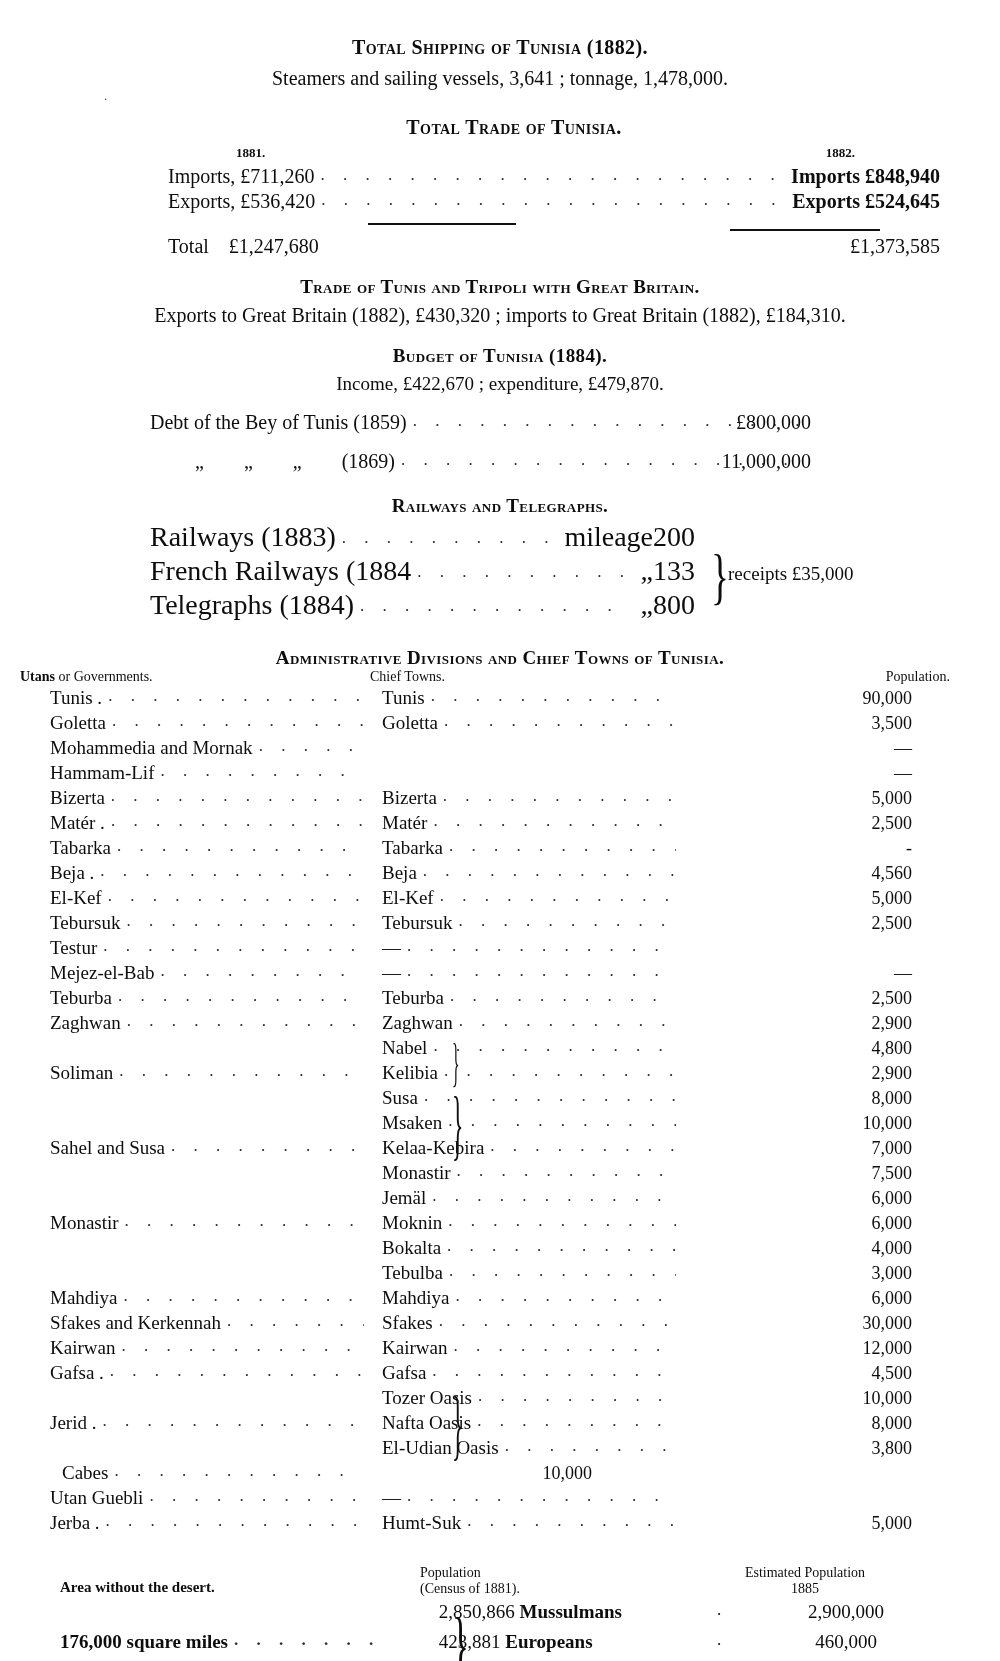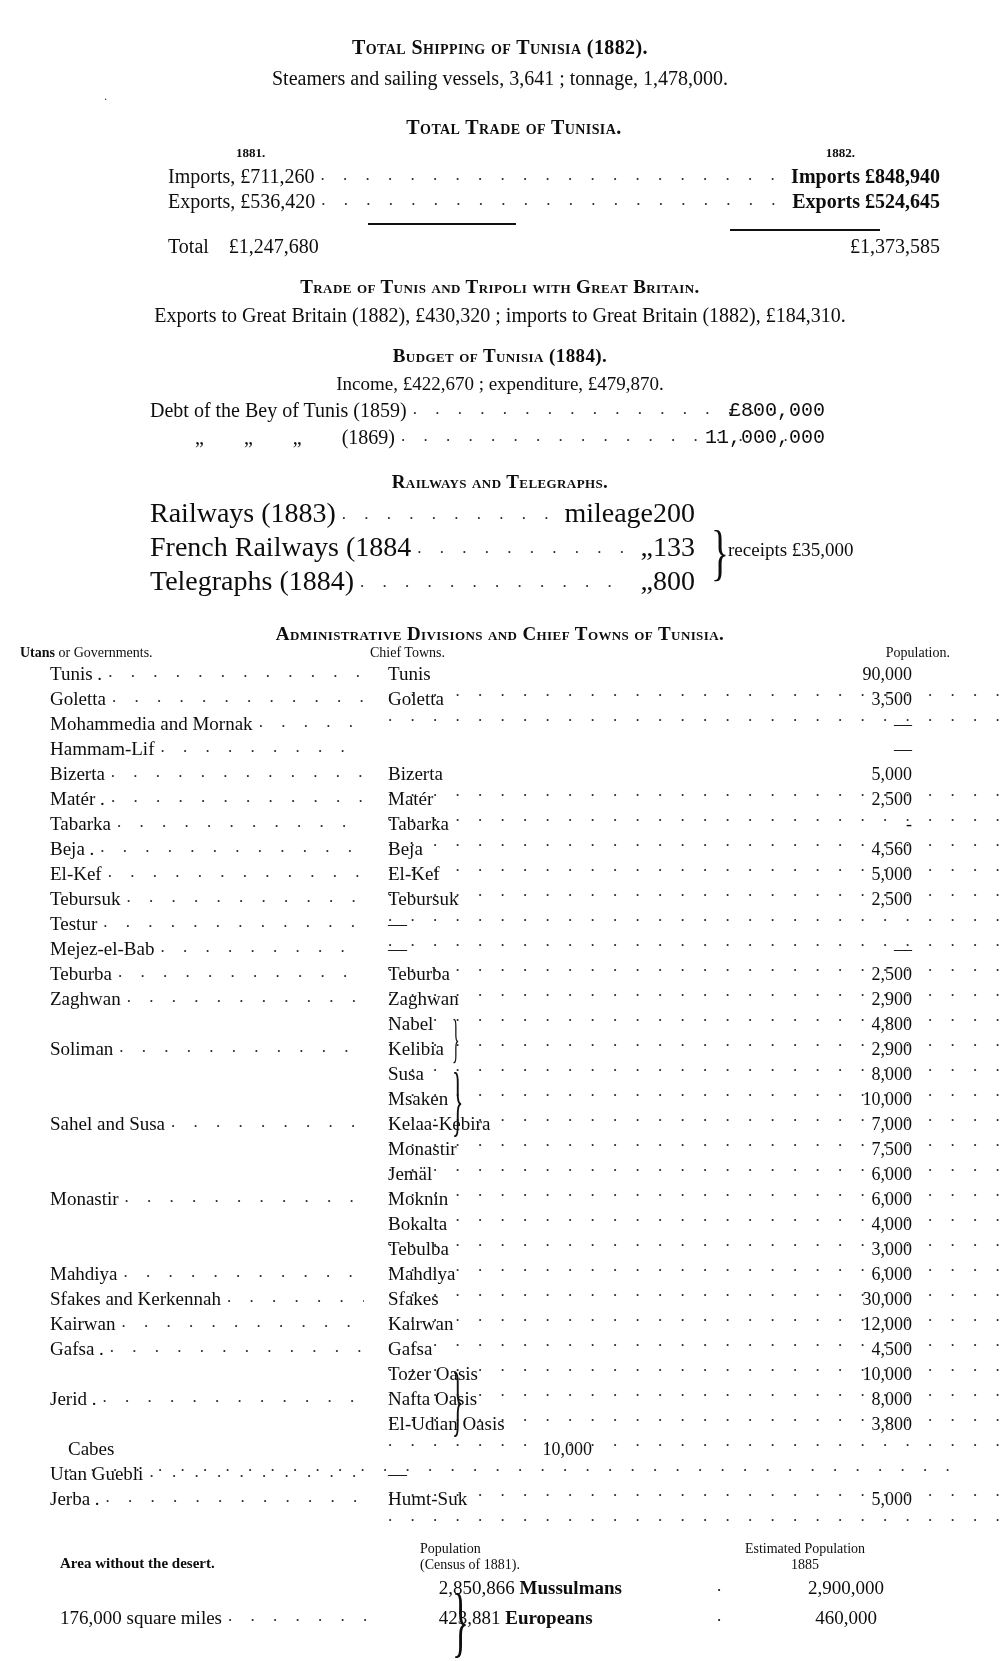--- a/index.html
+++ b/index.html
@@ -102,28 +102,27 @@
   #gb-block { margin-top: 18px; }
   #gb-line { margin-top: 6px; font-size: 20px; }
 
   
   #budget-block { margin-top: 18px; }
   #budget-income { margin-top: 6px; font-size: 19px; }
   .debt-row {
     display: flex;
     align-items: baseline;
     font-size: 20px;
-    margin-top: 4px;
+    margin-top: 16px;
     padding: 0 195px 0 150px;
   }
   .debt-label { white-space: nowrap; }
   .debt-value {
-    position: absolute; right: 175px;
+    position: absolute; right: 189px;
     white-space: nowrap;
-    font-family: Liberation Mono, monospace;
   }
   .debt-wrap { position: relative; }
 
   
   #rail-block { margin-top: 22px; }
   .rail-rows { position: relative; margin-top: 4px; padding-left: 150px; }
   .rail-row {
     display: flex;
     align-items: baseline;
     font-size: 28px;
@@ -176,21 +175,20 @@
     align-items: baseline;
     white-space: nowrap;
   }
   .a-utan .nm { white-space: nowrap; }
   .a-town {
     width: 300px;
     display: flex;
     align-items: baseline;
     white-space: nowrap;
     padding-left: 12px;
-    flex-direction: column;
   }
   .a-town .nm { white-space: nowrap; }
   .a-pop {
     width: 230px;
     text-align: right;
     padding-right: 22px;
     white-space: nowrap;
     font-size: 18px;
   }
   .gb-glyph {
@@ -218,21 +216,21 @@
   .alg-h1 { width: 360px; font-weight: bold; font-size: 15px; padding-top: 14px; }
   .alg-h2 { width: 270px; text-align: left; line-height: 1.15; }
   .alg-h3 { width: 230px; text-align: center; line-height: 1.15; }
   .alg-body { position: relative; margin-top: 4px; padding: 0 40px 0 60px; }
   .alg-row {
     display: flex;
     align-items: baseline;
     height: 30px;
     font-size: 19px;
   }
-  .alg-area { width: 360px; font-weight: normal; white-space: nowrap; display: flex; align-items: baseline; }
+  .alg-area { width: 360px; font-weight: bold; white-space: nowrap; display: flex; align-items: baseline; }
   .alg-census { width: 270px; text-align: left; white-space: nowrap; padding-left: 22px; }
   .alg-census .num { font-weight: normal; }
   .alg-est { width: 230px; text-align: center; white-space: nowrap; }
   .alg-dot { width: 26px; text-align: center; font-size: 17px; position: relative; top: -3px; }
   #alg-brace {
     position: absolute;
     left: 452px;
     top: 6px;
     font-size: 78px;
     line-height: 1;

